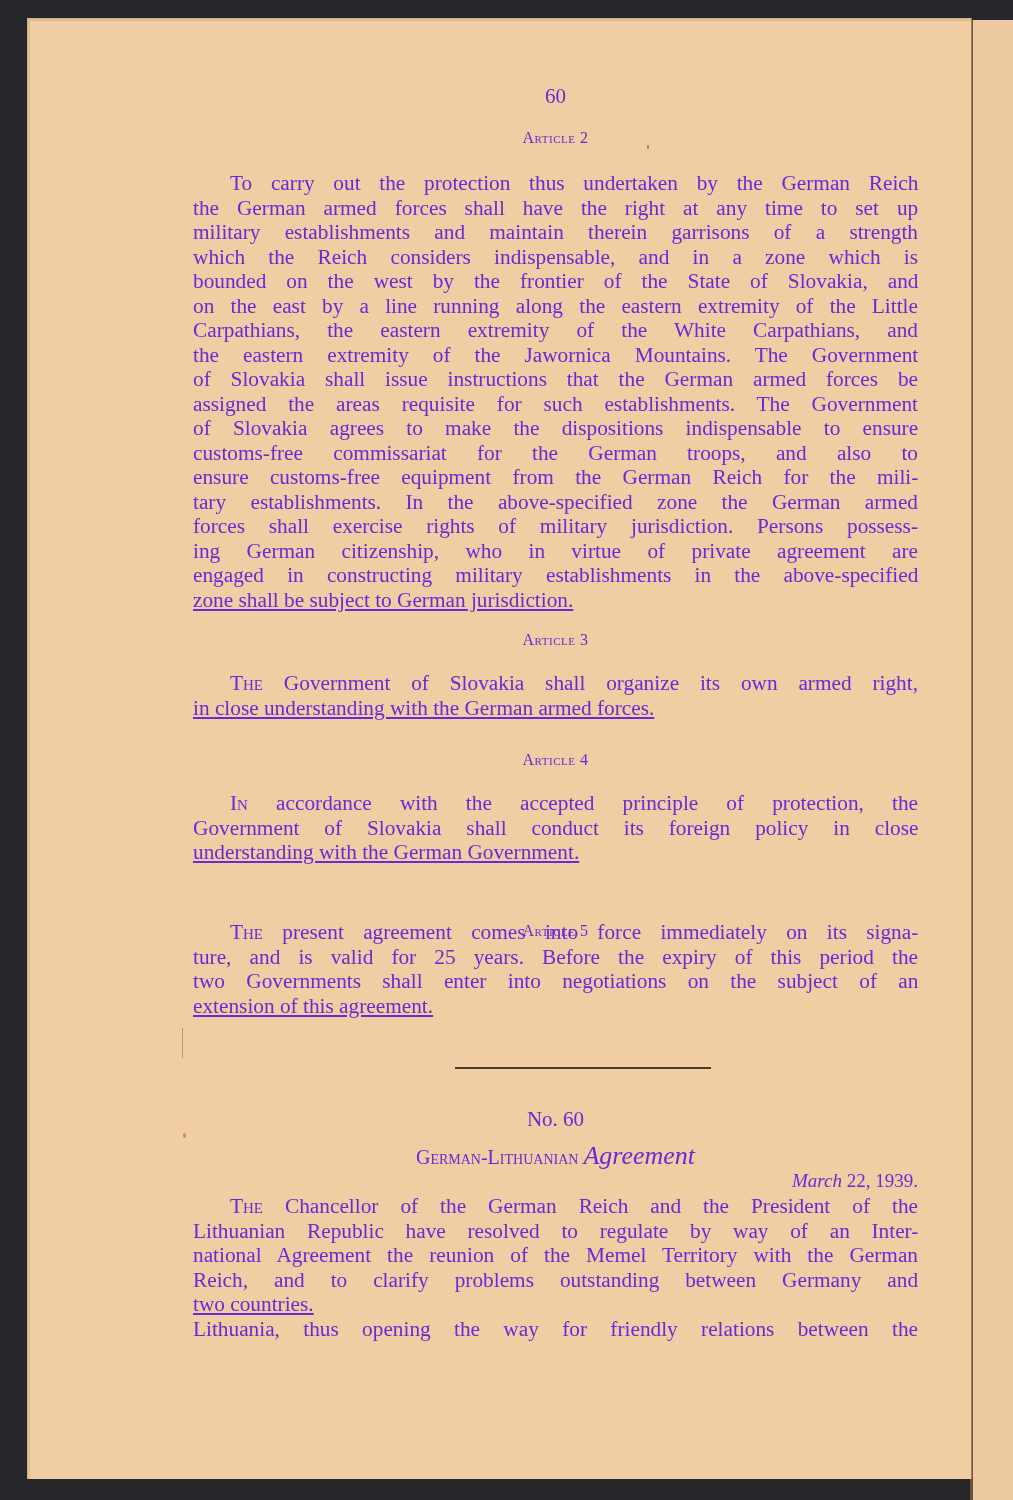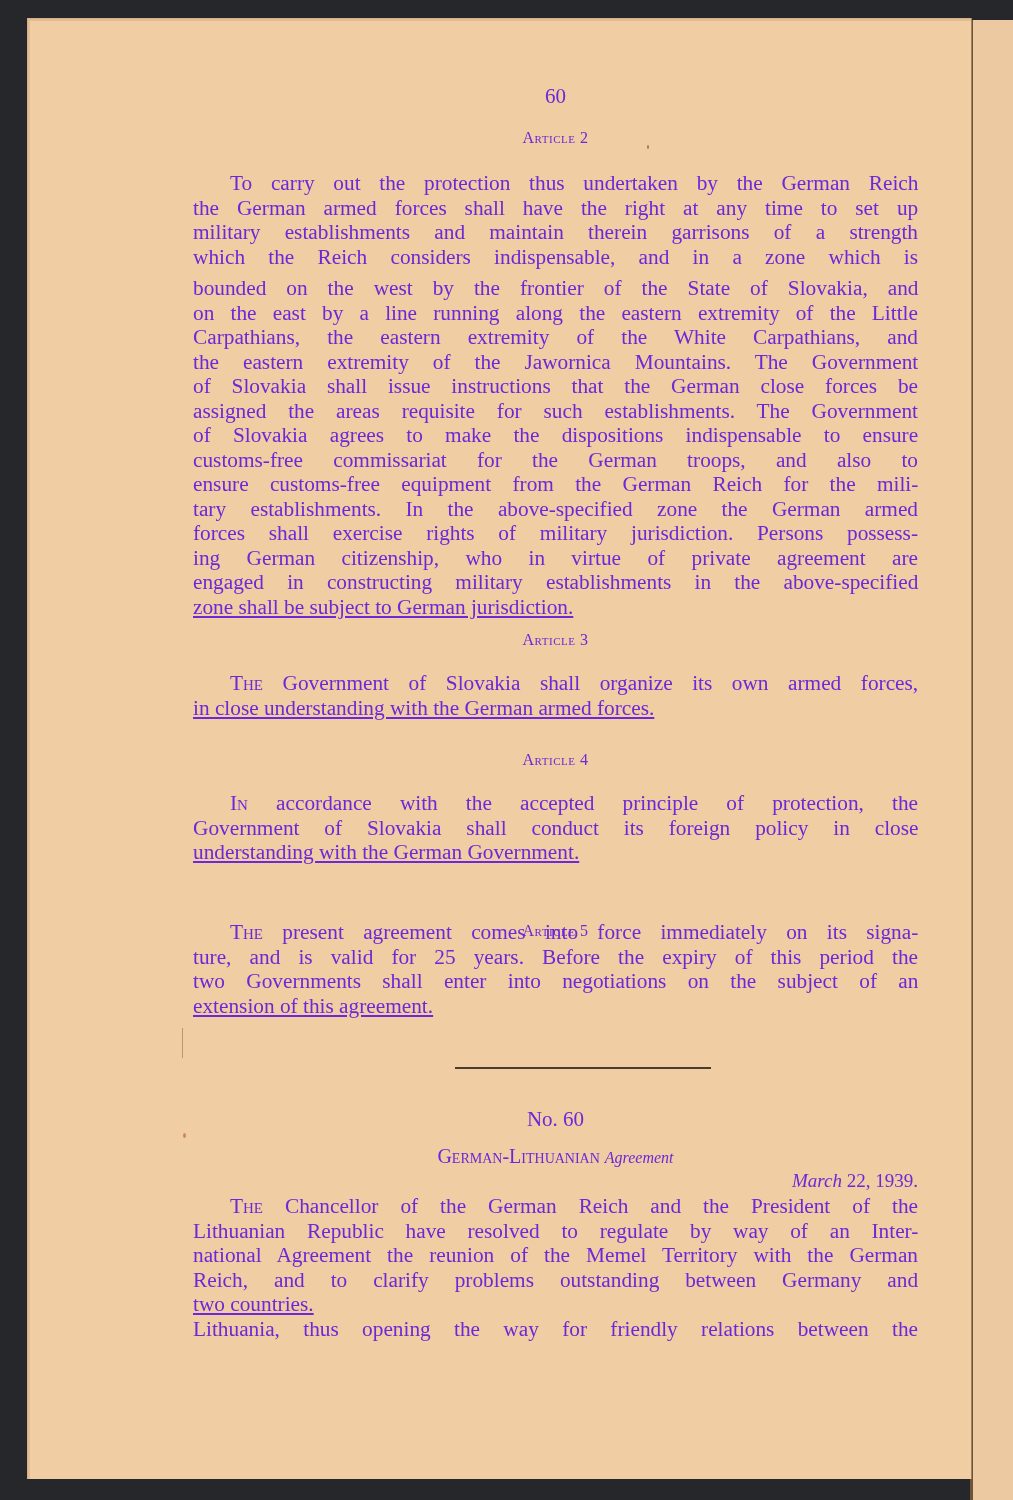--- a/index.html
+++ b/index.html
@@ -45,21 +45,21 @@
     .line.last { text-align-last: left; text-decoration: underline; }
     .line.first { padding-left: 37px; }
     .sc { font-variant: small-caps; }
     .rule {
       position: absolute; left: 262px; top: 1049px; width: 256px; height: 2px;
       background: #4b3c2e;
     }
     .docno { position: absolute; left: 0; width: 100%; top: 1089px; text-align: center; font-size: 21px; }
     .doctitle { position: absolute; left: 0; width: 100%; top: 1126px; text-align: center; font-size: 20px; }
     .doctitle .sc { font-size: 20px; }
-    .doctitle i { font-size: 16px; }
+    .doctitle i { font-size: 26px; }
     .docdate { position: absolute; right: 0; top: 1151px; font-size: 19px; }
     .fleck { position: absolute; background: #9c7b5c; border-radius: 50%; }
   </style>
 </head>
 <body>
 
 <div class="next-page"></div>
 
 <div class="page">
   <div class="fleck" style="left:620px;top:127px;width:2px;height:4px;"></div>
@@ -68,39 +68,39 @@
 
   <div class="content">
     <div class="pnum">60</div>
 
     <div class="heading" style="top:108px;">Article 2</div>
     <div class="para" style="top:153px;">
       <span class="line first" style="display: block; word-spacing: 13.4px;">To carry out the protection thus undertaken by the German Reich</span>
       <span class="line" style="display: block; word-spacing: 12.6154px;">the German armed forces shall have the right at any time to set up</span>
       <span class="line" style="display: block; word-spacing: 18.875px;">military establishments and maintain therein garrisons of a strength</span>
       <span class="line" style="display: block; word-spacing: 17.9px;">which the Reich considers indispensable, and in a zone which is</span>
-      <span class="line" style="display: block; word-spacing: 14.6667px; margin-top: 7px;">bounded on the west by the frontier of the State of Slovakia, and</span>
+      <span class="line" style="display: block; word-spacing: 14.6667px;">bounded on the west by the frontier of the State of Slovakia, and</span>
       <span class="line" style="display: block; word-spacing: 10.8462px;">on the east by a line running along the eastern extremity of the Little</span>
       <span class="line" style="display: block; word-spacing: 21.75px;">Carpathians, the eastern extremity of the White Carpathians, and</span>
       <span class="line" style="display: block; word-spacing: 18.625px;">the eastern extremity of the Jawornica Mountains. The Government</span>
-      <span class="line" style="display: block; word-spacing: 14.5px;">of Slovakia shall issue instructions that the German close forces be</span>
+      <span class="line" style="display: block; word-spacing: 14.5px;">of Slovakia shall issue instructions that the German armed forces be</span>
       <span class="line" style="display: block; word-spacing: 16.5px;">assigned the areas requisite for such establishments. The Government</span>
       <span class="line" style="display: block; word-spacing: 16.8889px;">of Slovakia agrees to make the dispositions indispensable to ensure</span>
       <span class="line" style="display: block; word-spacing: 24.875px;">customs-free commissariat for the German troops, and also to</span>
       <span class="line" style="display: block; word-spacing: 16px;">ensure customs-free equipment from the German Reich for the mili-</span>
       <span class="line" style="display: block; word-spacing: 19px;">tary establishments. In the above-specified zone the German armed</span>
       <span class="line" style="display: block; word-spacing: 18.375px;">forces shall exercise rights of military jurisdiction. Persons possess-</span>
       <span class="line" style="display: block; word-spacing: 21px;">ing German citizenship, who in virtue of private agreement are</span>
       <span class="line" style="display: block; word-spacing: 17.8571px;">engaged in constructing military establishments in the above-specified</span>
       <span class="line last">zone shall be subject to German jurisdiction.</span>
     </div>
 
     <div class="heading" style="top:610px;">Article 3</div>
     <div class="para" style="top:653px;">
-      <span class="line first" style="display: block; word-spacing: 14.2222px;"><span class="sc">The</span><span> Government of Slovakia shall organize its own armed forces,</span></span>
+      <span class="line first" style="display: block; word-spacing: 14.2222px;"><span class="sc">The</span><span> Government of Slovakia shall organize its own armed right,</span></span>
       <span class="line last">in close understanding with the German armed forces.</span>
     </div>
 
     <div class="heading" style="top:730px;">Article 4</div>
     <div class="para" style="top:773px;">
       <span class="line first" style="display: block; word-spacing: 22.75px;"><span class="sc">In</span><span> accordance with the accepted principle of protection, the</span></span>
       <span class="line" style="display: block; word-spacing: 19.5556px;">Government of Slovakia shall conduct its foreign policy in close</span>
       <span class="line last">understanding with the German Government.</span>
     </div>
 

